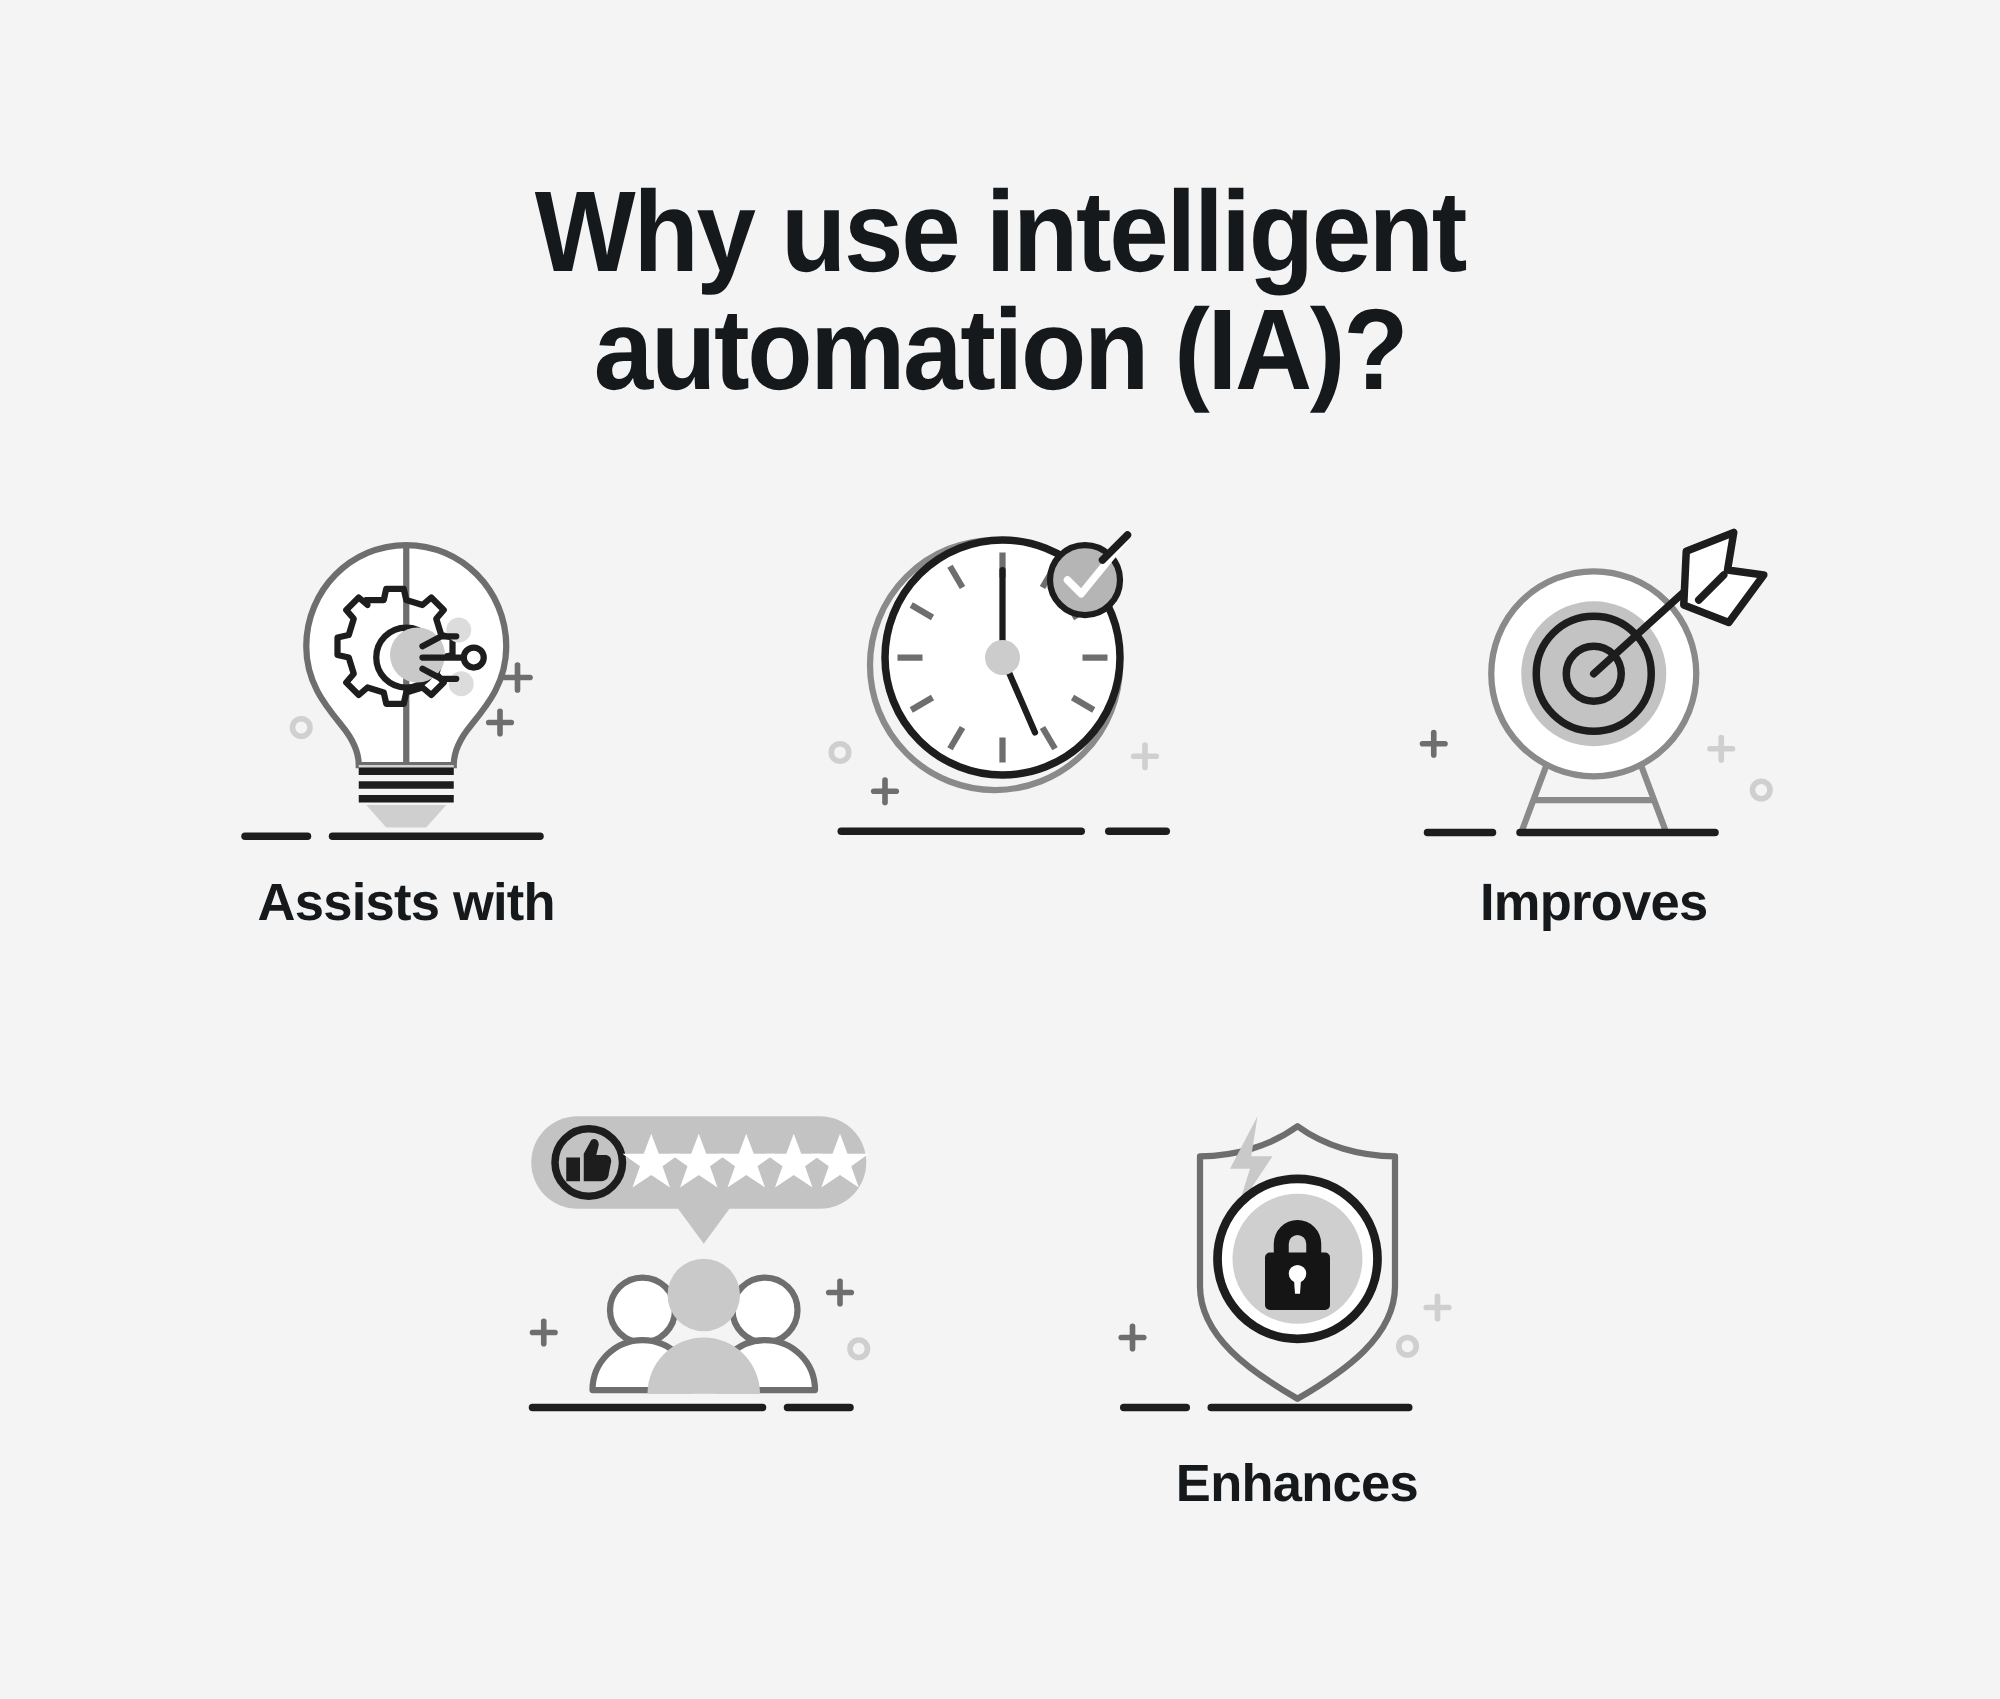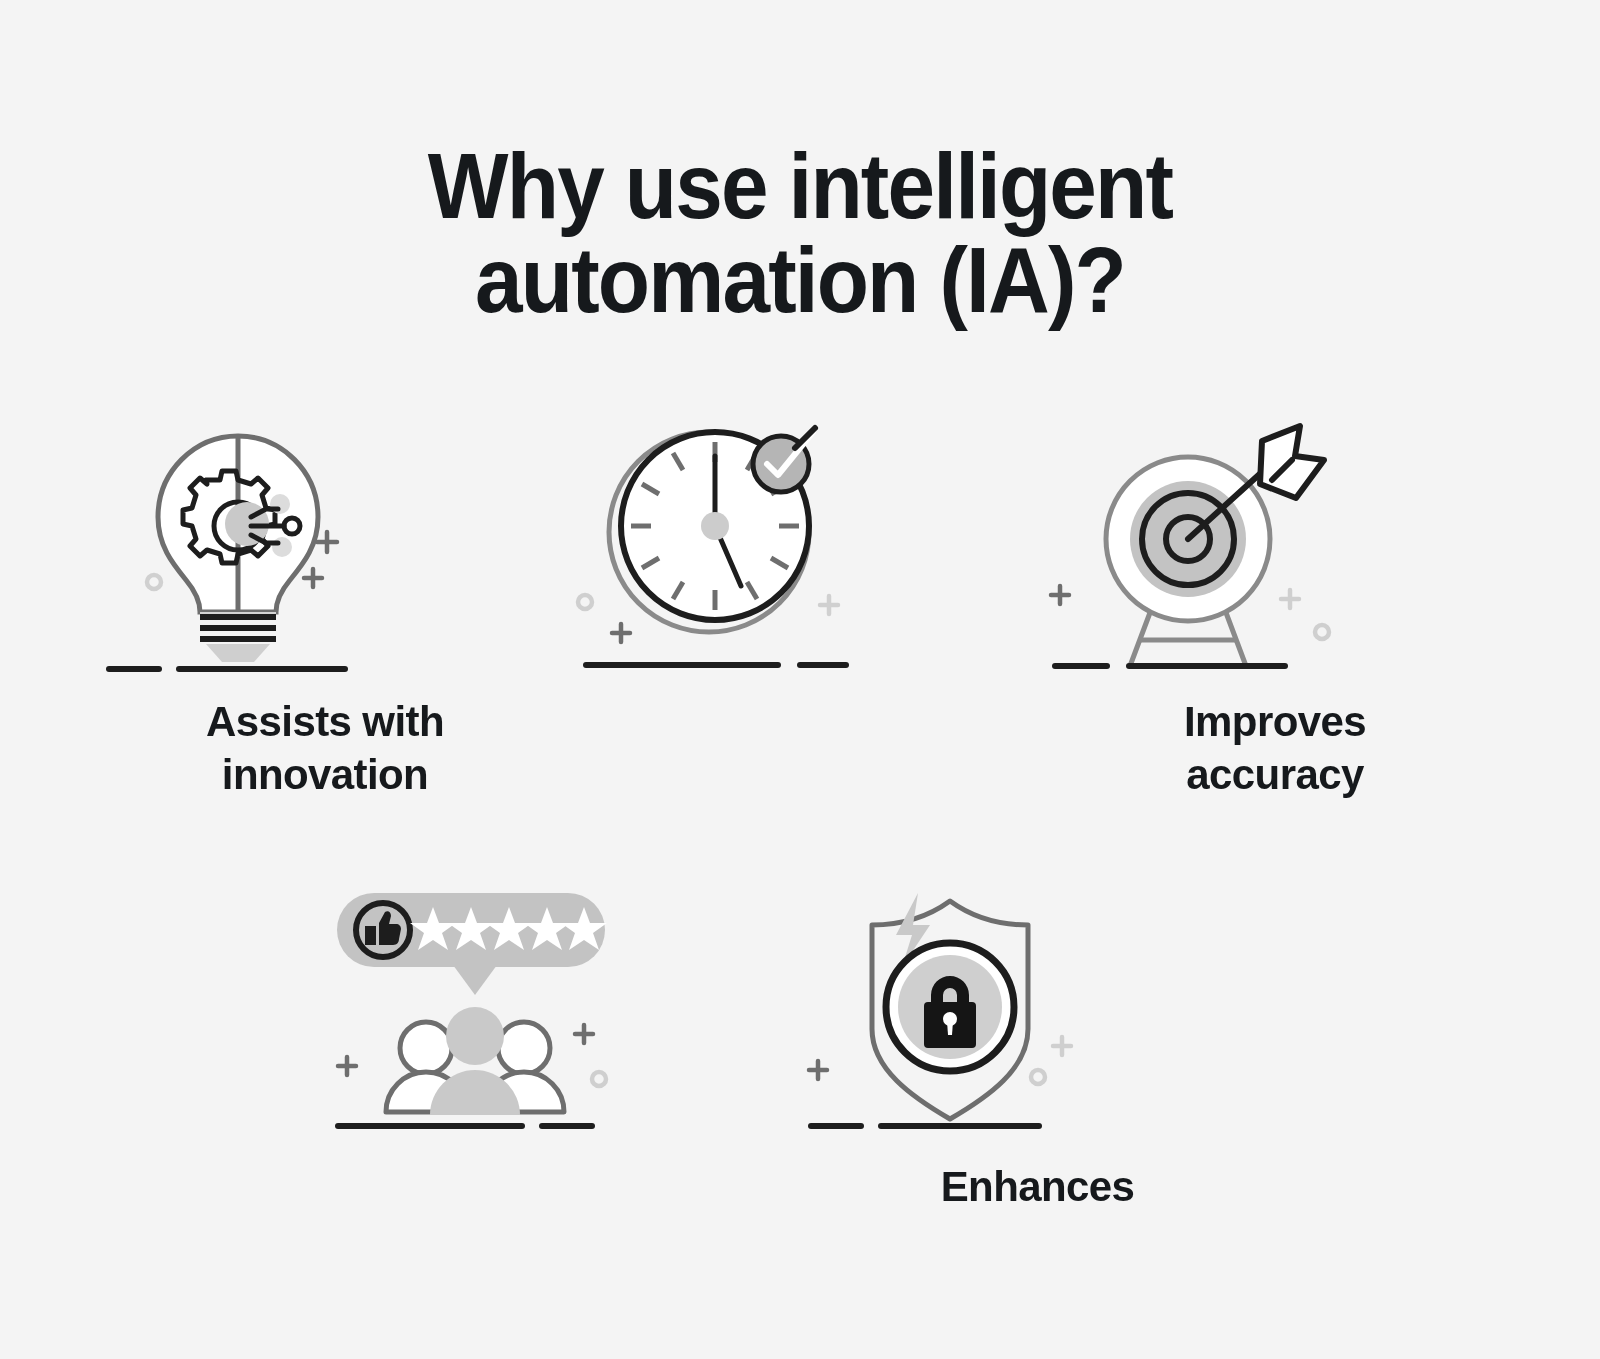--- a/index.html
+++ b/index.html
@@ -33,20 +33,21 @@
 
   
   .row { position: absolute; left: 0; width: 1600px; display: flex; justify-content: center; }
   .row-1 { top: 370px; }
   .row-2 { top: 835px; }
 
   .cell {
     width: 475px;
     display: flex;
     flex-direction: column;
+    align-items: center;
   }
   .icon-box {
     position: relative;
     width: 300px;
     height: 260px;
   }
   .icon-box svg { position: absolute; inset: 0; width: 300px; height: 260px; }
 
   .label {
     margin-top: 22px;
@@ -106,21 +107,20 @@
               <line x1="216" y1="164" x2="234" y2="164"></line>
           </g>
           <circle cx="66" cy="168" r="7" fill="none" stroke="#d0d0d0" stroke-width="4.5"></circle>
 
           <rect x="18" y="252" width="56" height="6" rx="3" fill="#1d1d1d"></rect>
           <rect x="88" y="252" width="172" height="6" rx="3" fill="#1d1d1d"></rect>
         </svg>
       </div>
       <div class="label">
         <span>Assists with</span>
-        <span>innovation</span>
       </div>
     </div>
 
     <div class="cell">
       <div class="icon-box">
         <svg viewBox="0 0 300 260" xmlns="http://www.w3.org/2000/svg">
 
           <circle cx="146" cy="118" r="100" fill="none" stroke="#8a8a8a" stroke-width="5"></circle>
 
           <circle cx="152" cy="112" r="94" fill="#ffffff" stroke="#1d1d1d" stroke-width="6"></circle>
@@ -192,21 +192,20 @@
               <line x1="243" y1="185" x2="261" y2="185"></line>
           </g>
           <circle cx="284" cy="218" r="7" fill="none" stroke="#cfcfcf" stroke-width="4.5"></circle>
 
           <rect x="14" y="249" width="58" height="6" rx="3" fill="#1d1d1d"></rect>
           <rect x="88" y="249" width="162" height="6" rx="3" fill="#1d1d1d"></rect>
         </svg>
       </div>
       <div class="label">
         <span>Improves</span>
-        <span>accuracy</span>
       </div>
     </div>
   </div>
 
   <div class="row row-2">
 
     <div class="cell">
       <div class="icon-box">
         <svg viewBox="0 0 300 260" xmlns="http://www.w3.org/2000/svg">
 

